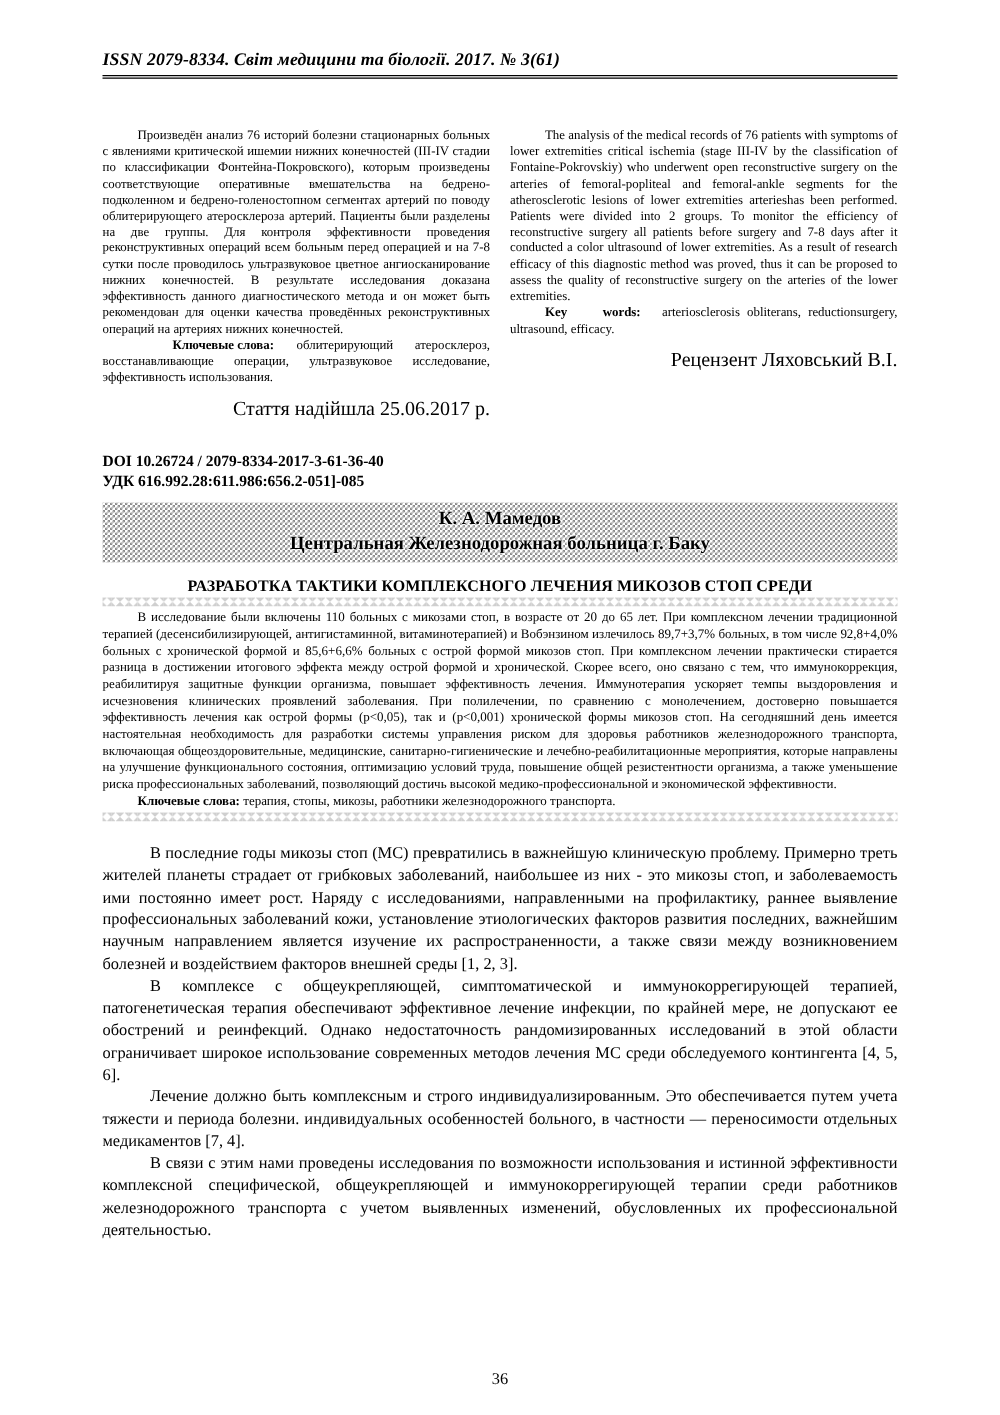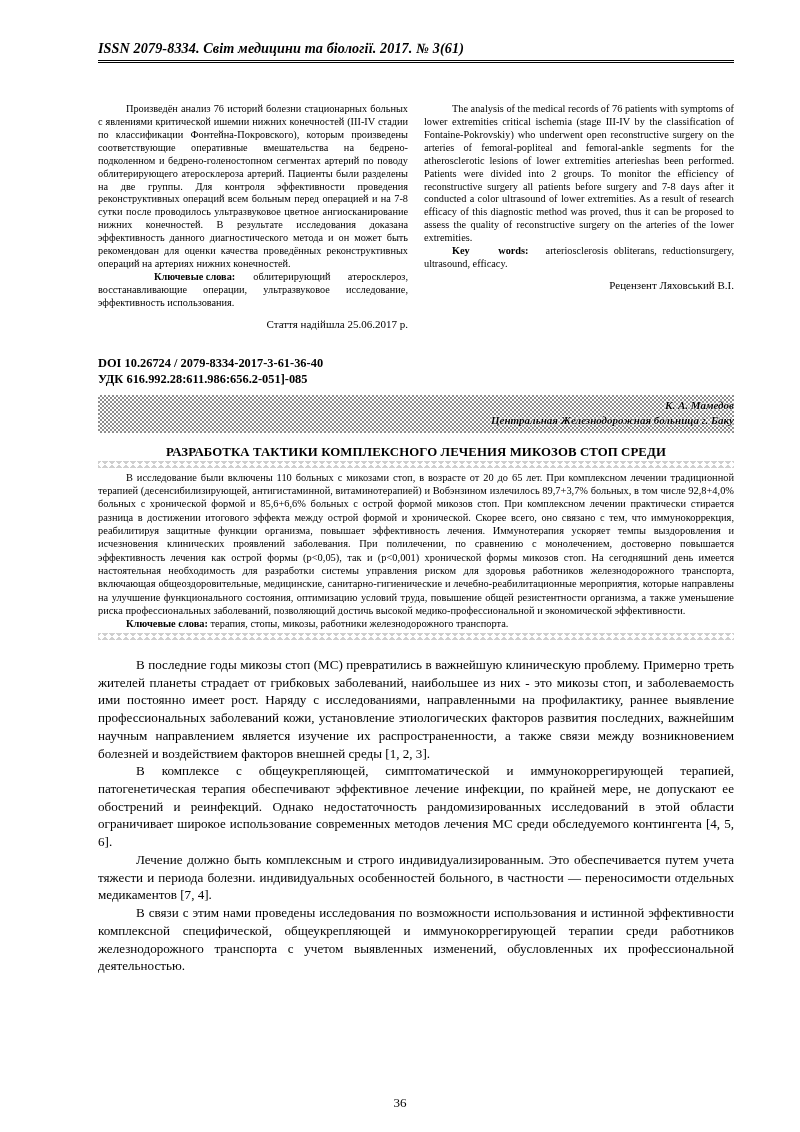--- a/index.html
+++ b/index.html
@@ -15,21 +15,21 @@
     position: relative;
     width: 800px;
     height: 1132px;
     margin: 0 auto;
     background: #ffffff;
     overflow: hidden;
     box-sizing: border-box;
   }
   .content {
     position: absolute;
-    left: 98px;
+    left: 82px;
     top: 40px;
     width: 636px;
   }
 
   
   .runhead {
     font-style: italic;
     font-weight: bold;
     font-size: 14.2px;
     letter-spacing: 0.1px;
@@ -71,47 +71,46 @@
   .kw-line {
     text-indent: 28px;
   }
   .kw-spread {
     display: inline-block;
     width: 110px;
   }
   .recv {
     text-align: right;
     margin-top: 8px;
-    font-size: 11px;
+    font-size: 16px;
   }
   .recv-left { padding-left: 60px; }
 
   
   .doi-block {
     margin-top: 23px;
     font-weight: bold;
     font-size: 12.4px;
     line-height: 1.32;
   }
 
   
   .author-band {
     margin-top: 8px;
     padding: 3px 0 4px 0;
-    text-align: right;
-    font-weight: bold;
-    font-size: 11px;
+    text-align: center;
+    font-weight: bold;
+    font-size: 15px;
     line-height: 1.38;
     background-color: #ffffff;
     background-image:
       linear-gradient(45deg, #8d8d8d 25%, transparent 25%, transparent 75%, #8d8d8d 75%),
       linear-gradient(45deg, #8d8d8d 25%, transparent 25%, transparent 75%, #8d8d8d 75%);
     background-size: 4px 4px;
     background-position: 0 0, 2px 2px;
-    font-style: italic;
   }
   .author-band > div {
     text-shadow: 0 0 2px #fff, 0 0 2px #fff, 0 0 3px #fff;
   }
 
   
   .art-title {
     margin-top: 11px;
     text-align: center;
     font-weight: bold;

